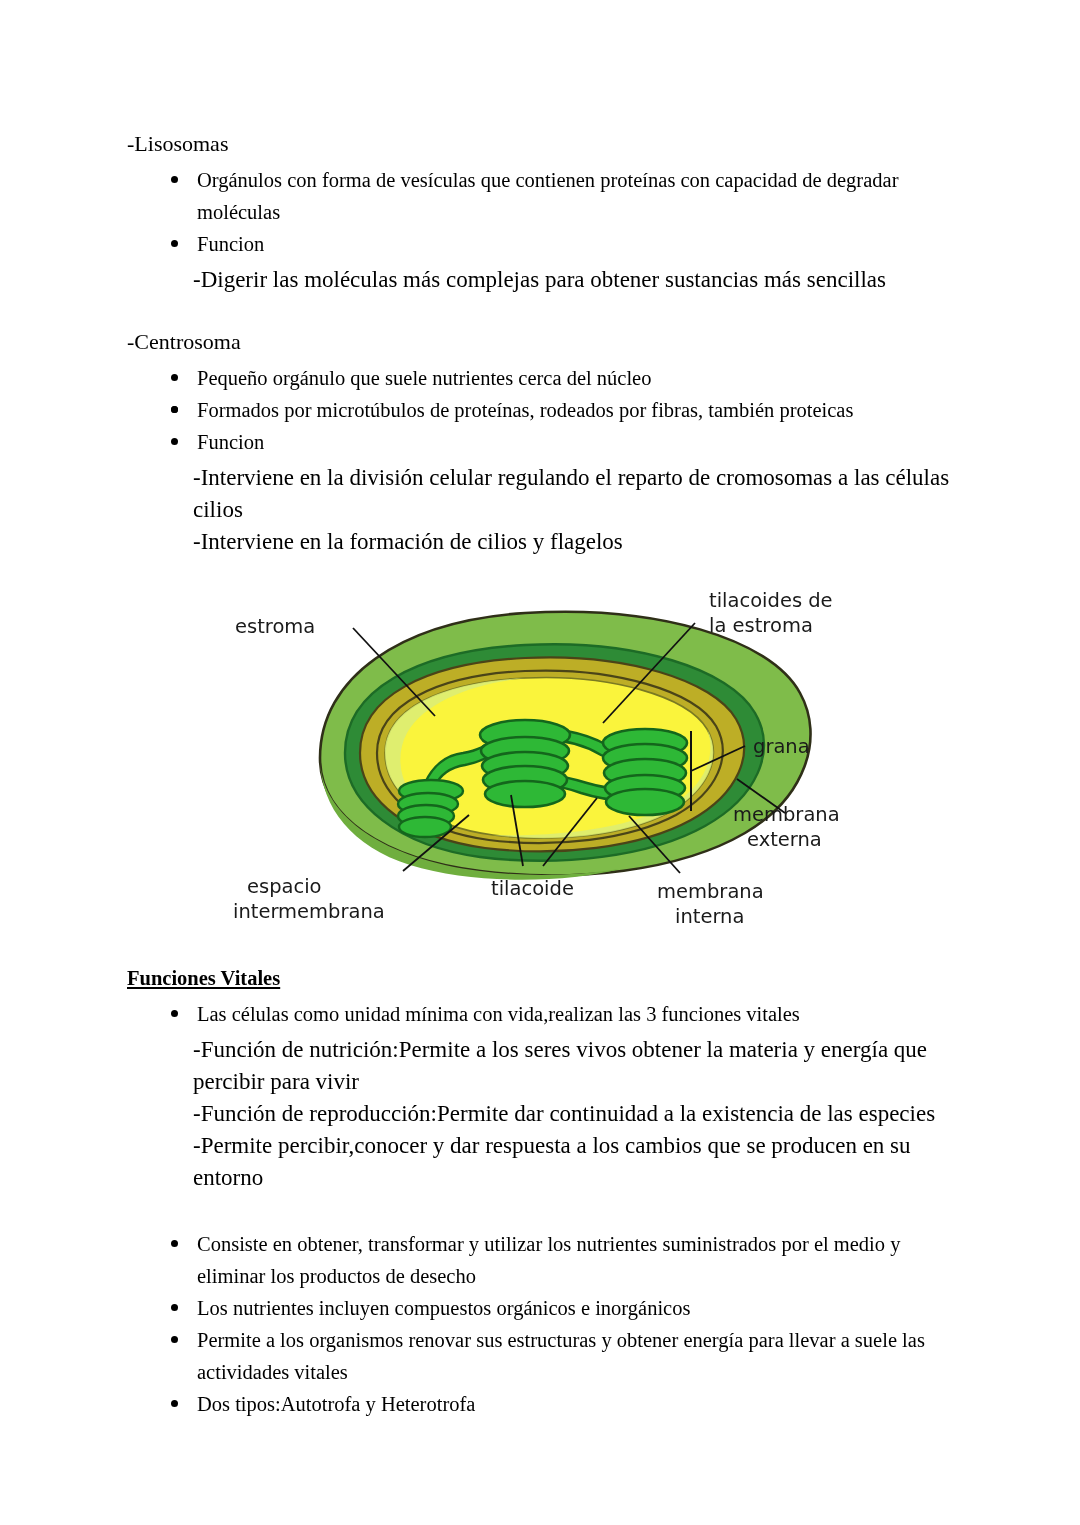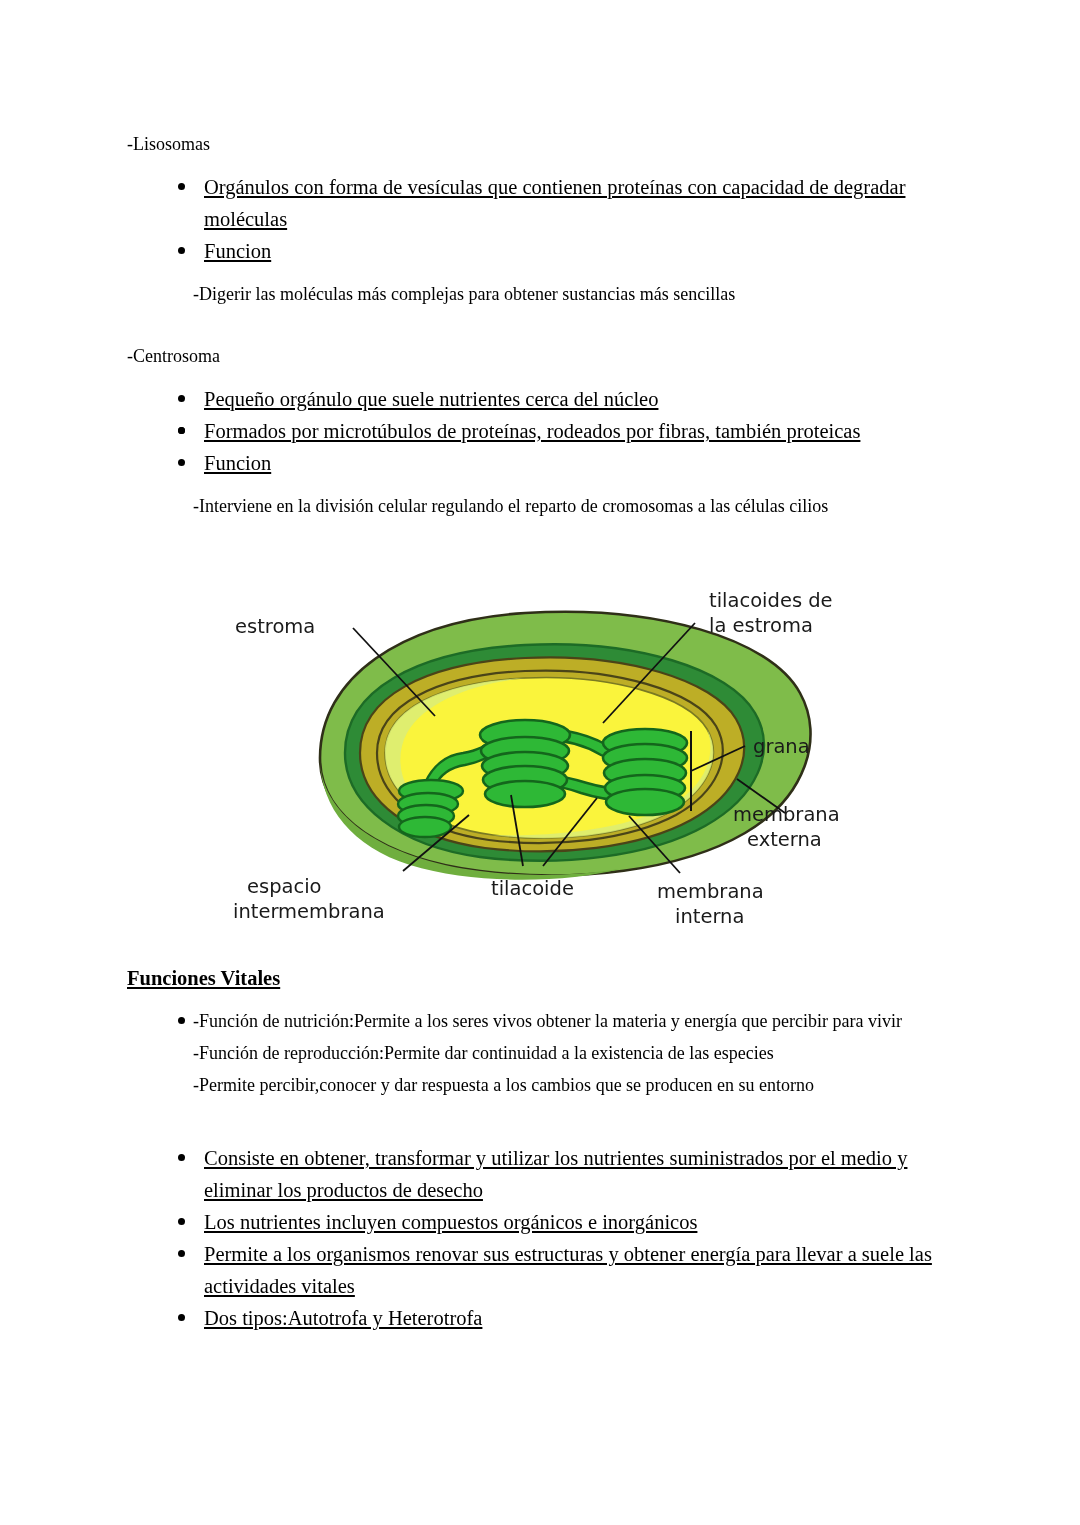--- a/index.html
+++ b/index.html
@@ -25,51 +25,50 @@
   }
 
   .content {
     position: absolute;
     left: 127px;
     top: 128px;
     width: 840px;
   }
 
   .sec-title {
-    font-size: 18px;
+    font-size: 22px;
     line-height: 32px;
     white-space: pre;
   }
 
   ul.bullets {
     list-style: none;
-    margin: 11px;
+    margin: 4px;
     padding: 0;
-    text-decoration: underline;
   }
 
   ul.bullets > li {
     position: relative;
     padding-left: 66px;
     font-size: 20.5px;
     line-height: 32px;
   }
 
   ul.bullets > li .dot {
     position: absolute;
     left: 40px;
     top: 12px;
     width: 7px;
     height: 7px;
     border-radius: 50%;
     background: #000;
   }
 
   .sub {
-    font-size: 18px;
+    font-size: 23px;
     line-height: 32px;
     padding-left: 66px;
   }
   .gap-md { height: 30px; }
 
   .heading-ul {
     font-weight: bold;
     font-size: 20.5px;
     line-height: 32px;
     text-decoration: underline;
@@ -128,20 +127,21 @@
         <li>
           <span class="dot"></span>
           <span>Formados por microtúbulos de proteínas, rodeados por fibras, también proteicas</span>
         </li>
         <li>
           <span class="dot"></span>
           <span>Funcion</span>
         </li>
       </ul>
       <div class="sub">-Interviene en la división celular regulando el reparto de cromosomas a las células cilios</div>
+      <div class="sub">-Interviene en la formación de cilios y flagelos</div>
     </div>
 
     <div class="gap-md"></div>
 
 
   </div>
 
   <div class="figure">
     <svg width="660" height="355" viewBox="0 0 660 355" xmlns="http://www.w3.org/2000/svg">
 
@@ -257,20 +257,21 @@
 
   <div class="content" style="top:962px;">
 
     <div>
       <div>
         <span class="heading-ul">Funciones Vitales</span>
       </div>
       <ul class="bullets">
         <li>
           <span class="dot"></span>
+          <span>Las células como unidad mínima con vida,realizan las 3 funciones vitales</span>
         </li>
       </ul>
       <div class="sub">-Función de nutrición:Permite a los seres vivos obtener la materia y energía que percibir para vivir</div>
       <div class="sub">-Función de reproducción:Permite dar continuidad a la existencia de las especies</div>
       <div class="sub">-Permite percibir,conocer y dar respuesta a los cambios que se producen en su entorno</div>
     </div>
 
     <div class="gap-md"></div>
 
     <div>

